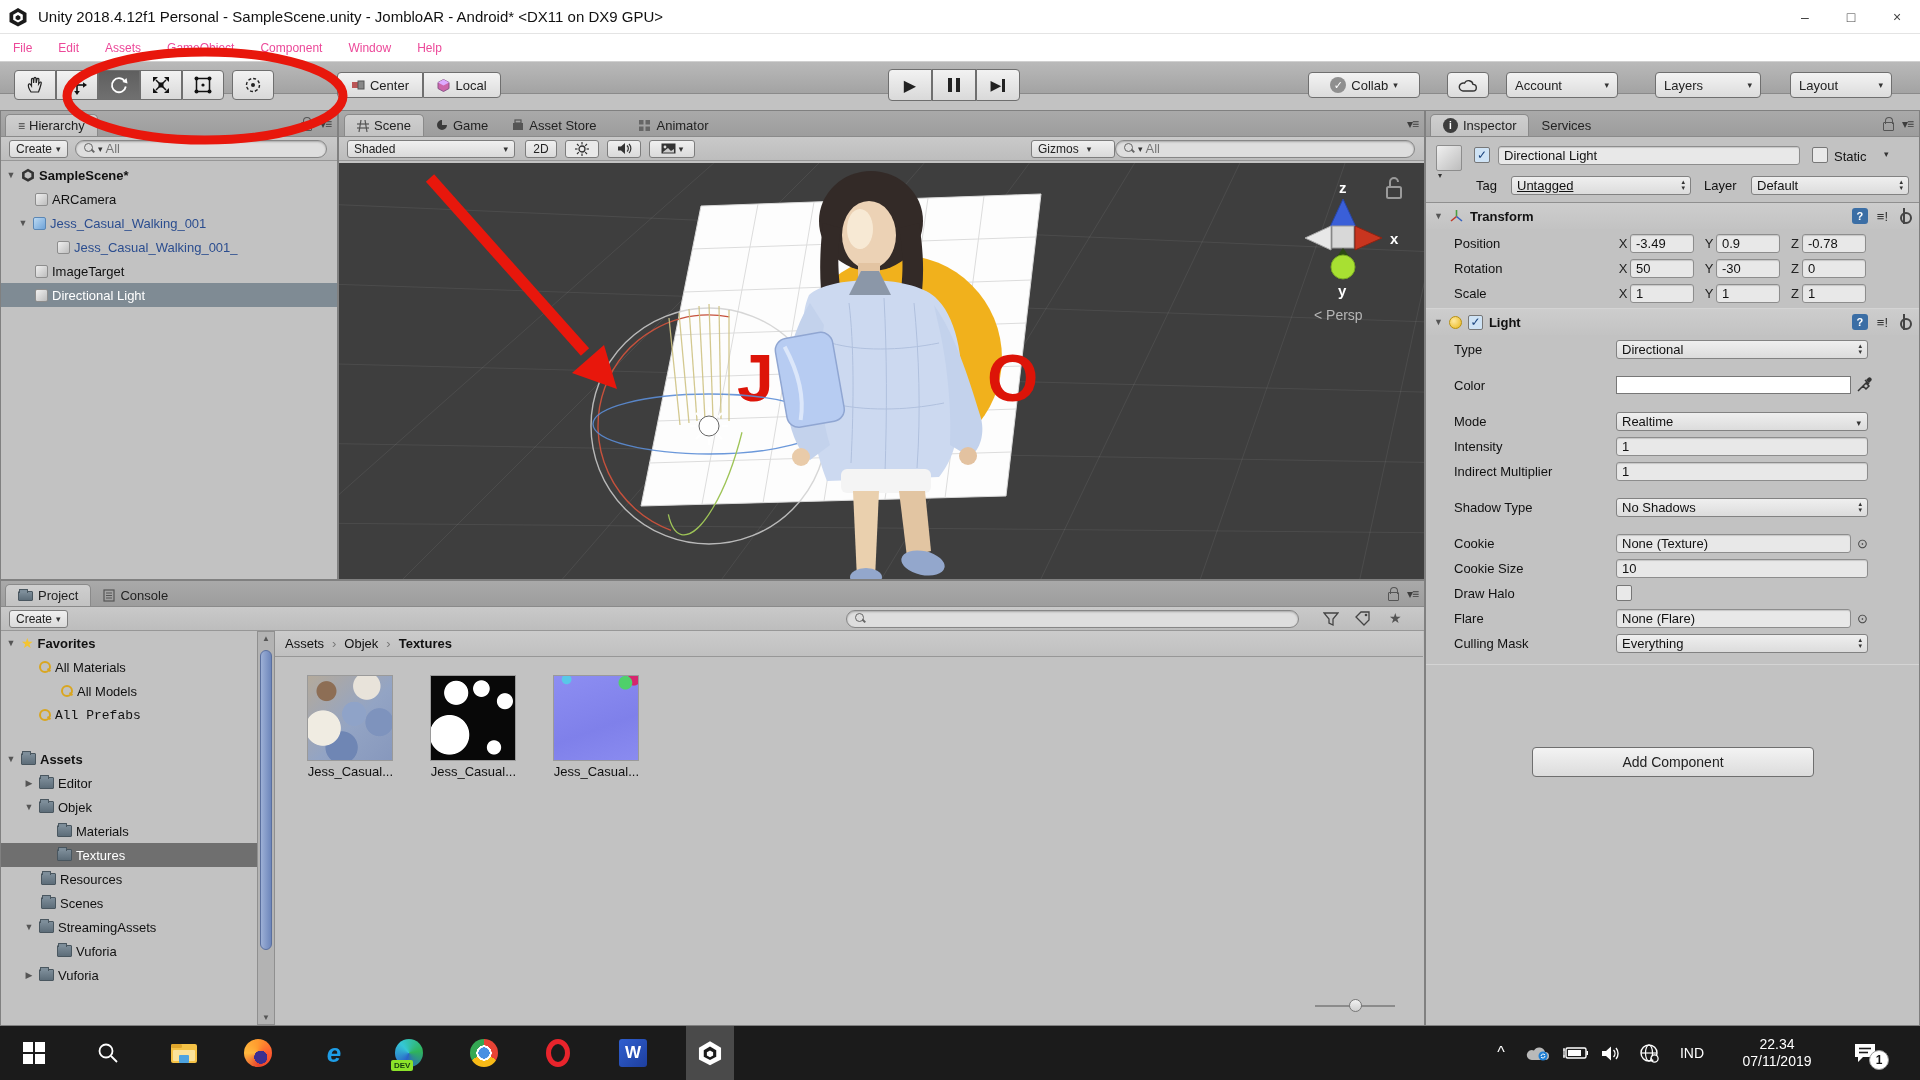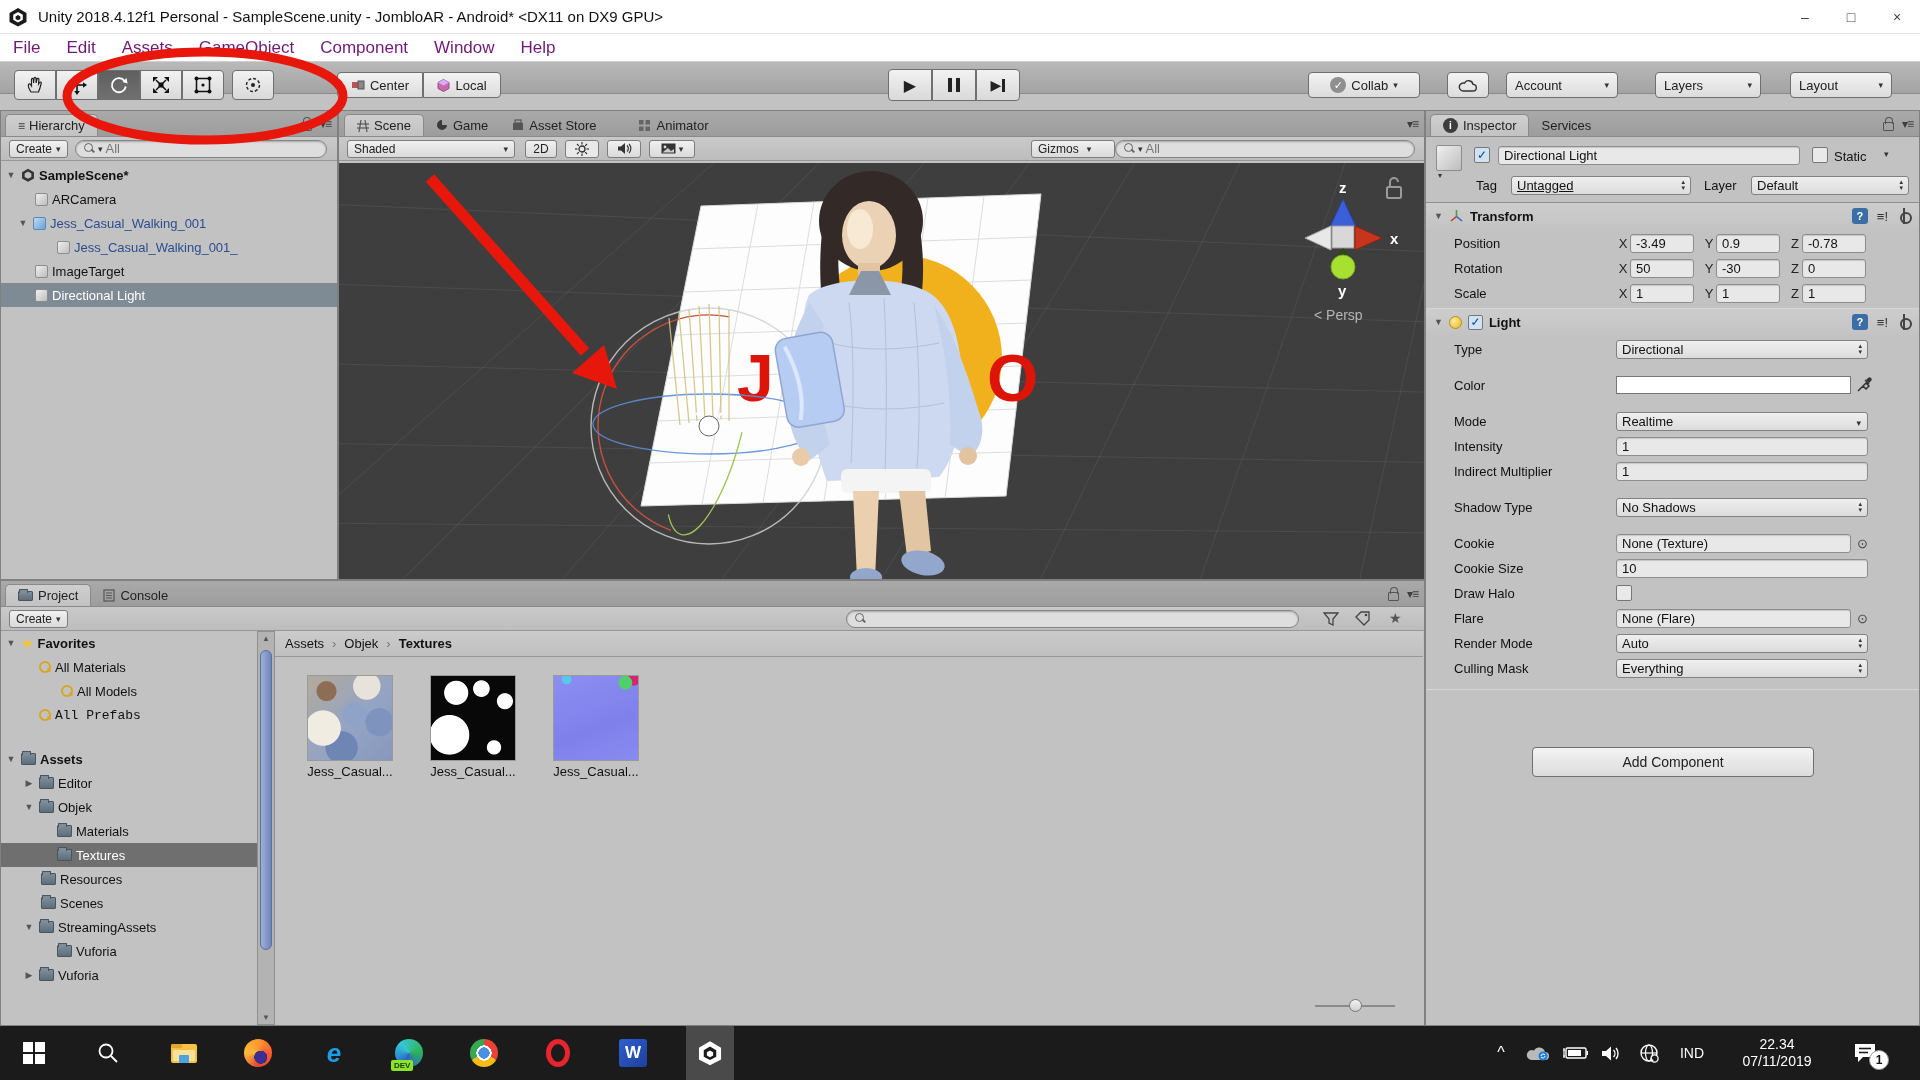--- a/index.html
+++ b/index.html
@@ -6,21 +6,21 @@
   html,body{width:1920px;height:1080px;overflow:hidden;}
   body{font-family:"Liberation Sans",sans-serif;font-size:13px;color:#111;background:#c2c2c2;position:relative;}
   
   .titlebar{position:absolute;left:0;top:0;width:1920px;height:34px;background:#fff;display:flex;align-items:center;border-bottom:1px solid #e4e4e4;}
   .titlebar .appicon{margin-left:8px;margin-right:10px;}
   .titlebar .title{font-size:15px;color:#111;}
   .wincontrols{position:absolute;right:0;top:0;height:34px;display:flex;}
   .winbtn{width:46px;height:34px;display:flex;align-items:center;justify-content:center;color:#444;font-size:14px;}
   
   .menubar{position:absolute;left:0;top:34px;width:1920px;height:28px;background:#fff;display:flex;align-items:center;border-bottom:1px solid #d0d0d0;}
-  .menuitem{font-size:17px;color:#701a75;padding:0 13px;}
+  .menuitem{font-size:12px;color:#ec4899;padding:0 13px;}
   
   .toolbar{position:absolute;left:0;top:62px;width:1920px;height:32px;background:linear-gradient(#b9b9b9,#a3a3a3);border-bottom:1px solid #8a8a8a;}
   .toolbtn{position:absolute;top:8px;height:30px;background:linear-gradient(#f2f2f2,#d9d9d9);border:1px solid #6f6f6f;display:flex;align-items:center;justify-content:center;}
   .toolbtn.first{border-radius:4px 0 0 4px;}
   .toolbtn.last{border-radius:0 4px 4px 0;}
   .toolbtn.solo{border-radius:4px;}
   .toolbtn.active{background:linear-gradient(#5f5f5f,#707070);}
   .tool-ic{width:20px;height:20px;}
   .lbtn{position:absolute;top:10px;height:26px;background:linear-gradient(#f3f3f3,#dcdcdc);border:1px solid #6f6f6f;border-radius:4px;display:flex;align-items:center;justify-content:center;gap:5px;font-size:13px;color:#222;padding:0 8px;}
   .dd-ar{font-size:9px;color:#333;}
@@ -75,21 +75,21 @@
   .viewport{position:absolute;left:0;top:52px;right:0;bottom:0;background:#3e3e3e;overflow:hidden;}
   
   .taskbar{position:absolute;left:0;top:1026px;width:1920px;height:54px;background:#1b1b1b;display:flex;align-items:center;}
   .slot{width:48px;height:54px;display:flex;align-items:center;justify-content:center;position:absolute;top:0;}
   .slot.activeapp{background:#4a4a4a;}
   .trayico{color:#fff;}
   .appletter{font-weight:bold;font-size:26px;}
   .clock{color:#fff;font-size:14px;text-align:center;line-height:17px;}
   
   .annot{position:absolute;left:0;top:0;width:1920px;height:1080px;pointer-events:none;z-index:60;}
-  .thumb-tile{position:absolute;width:86px;text-align:center;}
+  .thumb-tile{position:absolute;width:86px;text-align:right;}
   .thumb{width:86px;height:86px;border:1px solid #9a9a9a;}
   .thumb-label{font-size:13px;color:#111;margin-top:3px;white-space:nowrap;}
   .scrollcol{position:absolute;background:#b3b3b3;border:1px solid #8f8f8f;}
   .scrollthumb{position:absolute;left:2px;width:12px;background:linear-gradient(90deg,#9db0d6,#6d86bb);border:1px solid #5a6f9e;border-radius:6px;}
   .padlock{width:11px;height:9px;border:1.5px solid #555;border-radius:1px;position:relative;display:inline-block;margin-top:5px;}
   .padlock::before{content:"";position:absolute;left:1px;top:-6px;width:6px;height:6px;border:1.5px solid #555;border-bottom:none;border-radius:4px 4px 0 0;}
   .menuic{color:#3d3d3d;font-size:12px;letter-spacing:-1px;}
 </style>
 </head>
 <body>
@@ -651,30 +651,20 @@
     <div class="irow">
       <span class="ilabel">Draw Halo</span>
       <div class="chk"></div>
     </div>
     <div class="irow">
       <span class="ilabel">Flare</span>
       <div class="ufield" style="width:235px;">None (Flare)</div>
       <span style="margin-left:6px;color:#444;">⊙</span>
     </div>
     <div class="irow">
-      <span class="ilabel">Render Mode</span>
-      <div class="udrop" style="width:252px;">
-          <span>Auto</span>
-          <span class="stepper">
-            <span>▴</span>
-            <span>▾</span>
-          </span>
-        </div>
-    </div>
-    <div class="irow">
       <span class="ilabel">Culling Mask</span>
       <div class="udrop" style="width:252px;">
           <span>Everything</span>
           <span class="stepper">
             <span>▴</span>
             <span>▾</span>
           </span>
         </div>
     </div>
     <div class="sep" style="margin-top:10px;"></div>

